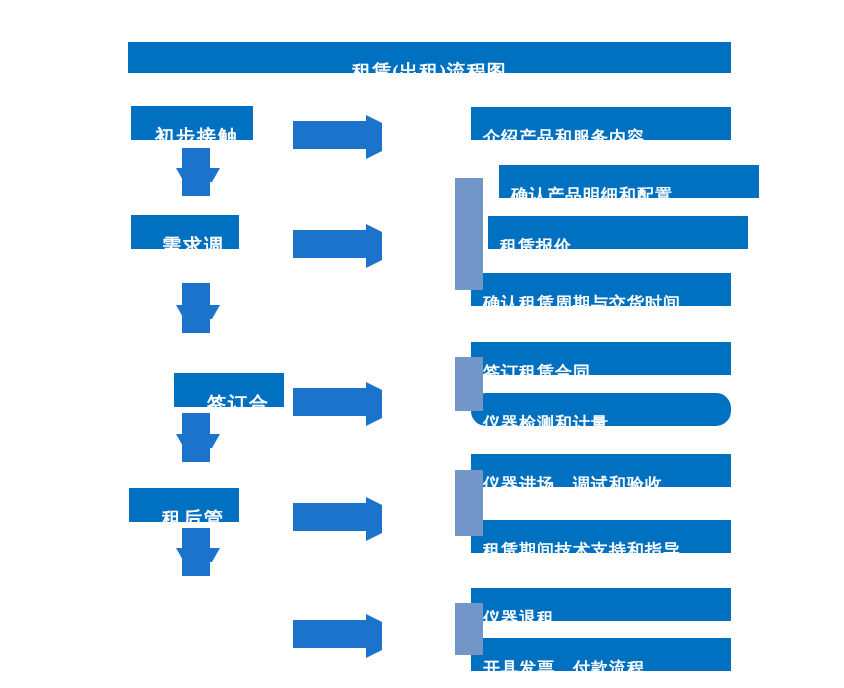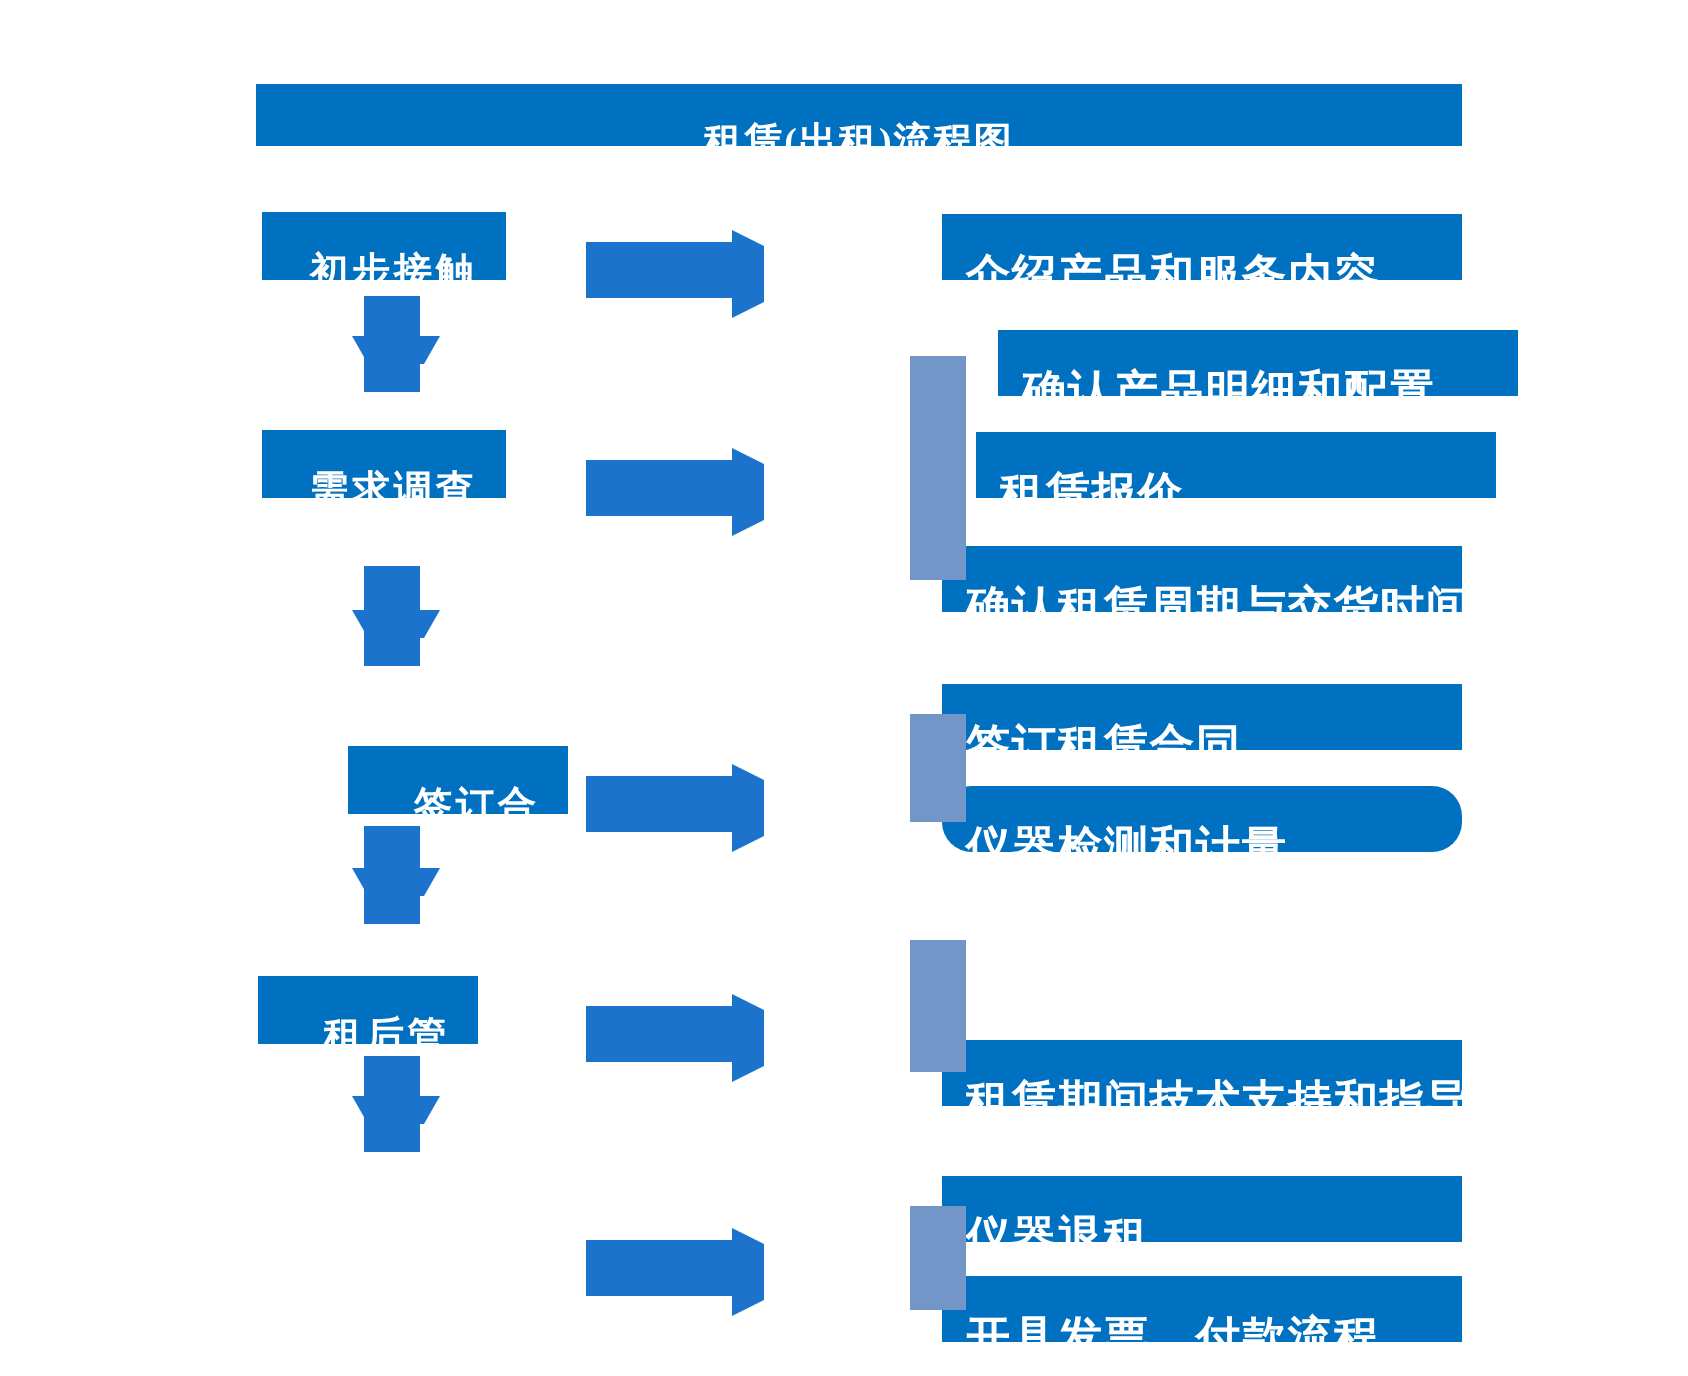--- a/index.html
+++ b/index.html
@@ -37,21 +37,21 @@
     font-size: 19px; font-weight: bold;
     text-align: right; line-height: 34px;
     letter-spacing: 2px;
   }
   .detail-box {
     position: absolute;
     left: 443px;
     width: 260px; height: 33px;
     background: var(--box-blue);
     color: var(--text-white);
-    font-size: 22px; font-weight: bold;
+    font-size: 17px; font-weight: bold;
     line-height: 33px;
     padding-left: 12px;
     white-space: nowrap;
     letter-spacing: 1px;
   }
   .h-arrow { position: absolute; left: 265px; width: 89px; height: 16px; }
   .h-arrow .shaft {
     position: absolute; left: 0; top: 5.5px;
     width: 74px; height: 5px;
     background: var(--arrow-blue);
@@ -90,30 +90,31 @@
   .bracket .tick-bottom { bottom: 0; }
 </style>
 </head>
 <body>
 
 <div class="canvas">
 
   <div class="title-bar">租赁(出租)流程图</div>
 
   <div class="stage-box" style="left:103px; top:78px;  width:122px;">初步接触</div>
-  <div class="stage-box" style="left:103px; top:187px; width:122px;">需求调查</div>
+  <div class="stage-box" style="left:103px; top:187px; width:108px;">需求调查</div>
   <div class="stage-box" style="left:102px; top:345px; width:110px;margin-left:44px;">签订合同</div>
   <div class="stage-box" style="left:101px; top:460px; width:110px;">租后管理</div>
 
   <div class="detail-box" style="top:79px;">介绍产品和服务内容</div>
   <div class="detail-box" style="top:137px;margin-left:28px;">确认产品明细和配置</div>
   <div class="detail-box" style="top:188px;margin-left:17px;">租赁报价</div>
   <div class="detail-box" style="top:245px;">确认租赁周期与交货时间</div>
   <div class="detail-box" style="top:314px;">签订租赁合同</div>
   <div class="detail-box" style="top:365px;border-radius:15px;">仪器检测和计量</div>
+  <div class="detail-box" style="top:426px;">仪器进场、调试和验收</div>
   <div class="detail-box" style="top:492px;">租赁期间技术支持和指导</div>
   <div class="detail-box" style="top:560px;">仪器退租</div>
   <div class="detail-box" style="top:610px;">开具发票，付款流程</div>
 
   <div class="h-arrow" style="top:87px;">
     <div class="shaft"></div>
     <div class="head"></div>
   </div>
   <div class="h-arrow" style="top:196px;">
     <div class="shaft"></div>

